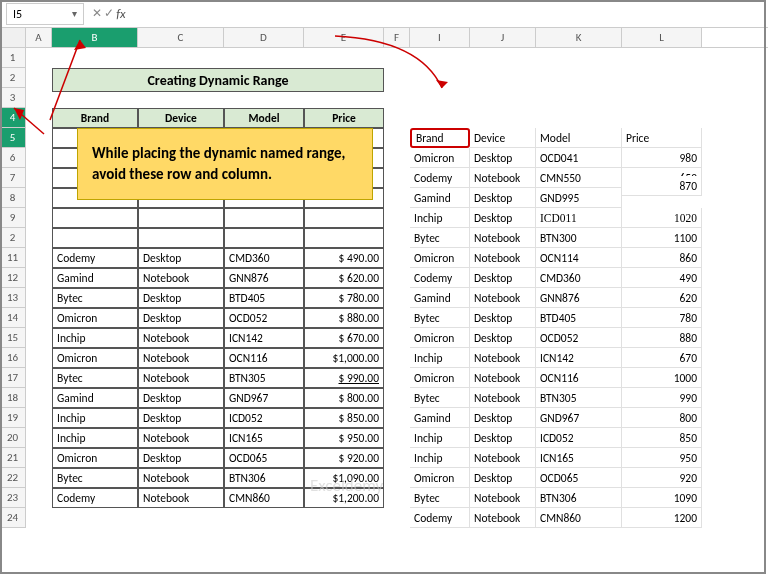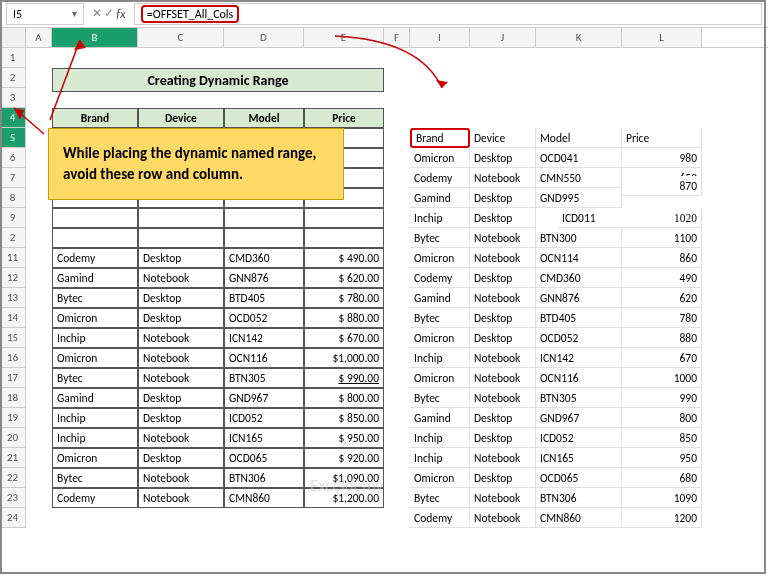--- a/index.html
+++ b/index.html
@@ -28,21 +28,21 @@
   
   .title-merged { background: #d9ead3; font-weight: bold; font-size: 14px; justify-content: center; border: 1px solid #555; }
   .th { background: #d9ead3; font-weight: bold; justify-content: center; border: 1px solid #555; }
   .td { border: 1px solid #555; background: #fff; }
   .td.right { justify-content: flex-end; }
   
   .i-header { background: #fff; border: 2px solid #c00; border-radius: 3px; font-weight: normal; }
   .i-cell { background: #fff; }
   .i-cell.right { justify-content: flex-end; }
   
-  .callout { position: absolute; background: #ffd966; border: 1px solid #bfa500; padding: 14px 14px; font-size: 15px; font-weight: bold; width: 296px; line-height: 1.4; z-index: 20; }
+  .callout { position: absolute; background: #ffd966; border: 1px solid #bfa500; padding: 14px 14px; font-size: 15px; font-weight: bold; width: 296px; line-height: 1.4; z-index: 20; margin-left: 29px; }
   
   .arrow { position: absolute; pointer-events: none; z-index: 15; }
   .arrow-line { stroke: #c00; stroke-width: 1.5; fill: none; }
   .arrow-head { fill: #c00; }
   
   .watermark { position: absolute; bottom: 80px; left: 310px; color: #ccc; font-size: 17px; z-index: 25; opacity: 0.6; }
   
   .border-frame { position: absolute; border: 2px solid #888; pointer-events: none; }
 </style>
 </head>
@@ -50,23 +50,20 @@
 
 <div class="formula-bar">
   <div class="name-box">
     <span>I5</span>
     <span class="nb-chevron">▾</span>
   </div>
   <div class="fb-btns">
     <span>✕</span>
     <span>✓</span>
     <span class="fx">fx</span>
-  </div>
-  <div class="formula-input">
-    <span class="formula-highlight">=OFFSET_All_Cols</span>
   </div>
 </div>
 
 <div class="col-headers">
   <div class="corner"></div>
   <div id="col-headers-inner" style="display:flex">
       <div class="col-h" style="width: 26px;">A</div>
       <div class="col-h active" style="width: 86px;">B</div>
       <div class="col-h" style="width: 86px;">C</div>
       <div class="col-h" style="width: 80px;">D</div>
@@ -199,21 +196,21 @@
       <div class="cell i-cell" style="left: 384px; top: 120px; width: 60px;">Codemy</div>
       <div class="cell i-cell" style="left: 444px; top: 120px; width: 66px;">Notebook</div>
       <div class="cell i-cell" style="left: 510px; top: 120px; width: 86px;">CMN550</div>
       <div class="cell i-cell right" style="left: 596px; top: 120px; width: 80px;">650</div>
       <div class="cell i-cell" style="left: 384px; top: 140px; width: 60px;">Gamind</div>
       <div class="cell i-cell" style="left: 444px; top: 140px; width: 66px;">Desktop</div>
       <div class="cell i-cell" style="left: 510px; top: 140px; width: 86px;">GND995</div>
       <div class="cell i-cell right" style="left: 596px; top: 128px; width: 80px;">870</div>
       <div class="cell i-cell" style="left: 384px; top: 160px; width: 60px;">Inchip</div>
       <div class="cell i-cell" style="left: 444px; top: 160px; width: 66px;">Desktop</div>
-      <div class="cell i-cell" style="left: 532px; top: 160px; width: 86px;">ICD011</div>
+      <div class="cell i-cell" style="left: 510px; top: 160px; width: 86px; font-family: Liberation Serif, serif;">ICD011</div>
       <div class="cell i-cell right" style="left: 596px; top: 160px; width: 80px; font-family: Liberation Serif, serif;">1020</div>
       <div class="cell i-cell" style="left: 384px; top: 180px; width: 60px;">Bytec</div>
       <div class="cell i-cell" style="left: 444px; top: 180px; width: 66px;">Notebook</div>
       <div class="cell i-cell" style="left: 510px; top: 180px; width: 86px;">BTN300</div>
       <div class="cell i-cell right" style="left: 596px; top: 180px; width: 80px;">1100</div>
       <div class="cell i-cell" style="left: 384px; top: 200px; width: 60px;">Omicron</div>
       <div class="cell i-cell" style="left: 444px; top: 200px; width: 66px;">Notebook</div>
       <div class="cell i-cell" style="left: 510px; top: 200px; width: 86px;">OCN114</div>
       <div class="cell i-cell right" style="left: 596px; top: 200px; width: 80px;">860</div>
       <div class="cell i-cell" style="left: 384px; top: 220px; width: 60px;">Codemy</div>
@@ -252,21 +249,21 @@
       <div class="cell i-cell" style="left: 444px; top: 380px; width: 66px;">Desktop</div>
       <div class="cell i-cell" style="left: 510px; top: 380px; width: 86px;">ICD052</div>
       <div class="cell i-cell right" style="left: 596px; top: 380px; width: 80px;">850</div>
       <div class="cell i-cell" style="left: 384px; top: 400px; width: 60px;">Inchip</div>
       <div class="cell i-cell" style="left: 444px; top: 400px; width: 66px;">Notebook</div>
       <div class="cell i-cell" style="left: 510px; top: 400px; width: 86px;">ICN165</div>
       <div class="cell i-cell right" style="left: 596px; top: 400px; width: 80px;">950</div>
       <div class="cell i-cell" style="left: 384px; top: 420px; width: 60px;">Omicron</div>
       <div class="cell i-cell" style="left: 444px; top: 420px; width: 66px;">Desktop</div>
       <div class="cell i-cell" style="left: 510px; top: 420px; width: 86px;">OCD065</div>
-      <div class="cell i-cell right" style="left: 596px; top: 420px; width: 80px;">680</div>
+      <div class="cell i-cell right" style="left: 596px; top: 420px; width: 80px;">920</div>
       <div class="cell i-cell" style="left: 384px; top: 440px; width: 60px;">Bytec</div>
       <div class="cell i-cell" style="left: 444px; top: 440px; width: 66px;">Notebook</div>
       <div class="cell i-cell" style="left: 510px; top: 440px; width: 86px;">BTN306</div>
       <div class="cell i-cell right" style="left: 596px; top: 440px; width: 80px;">1090</div>
       <div class="cell i-cell" style="left: 384px; top: 460px; width: 60px;">Codemy</div>
       <div class="cell i-cell" style="left: 444px; top: 460px; width: 66px;">Notebook</div>
       <div class="cell i-cell" style="left: 510px; top: 460px; width: 86px;">CMN860</div>
       <div class="cell i-cell right" style="left: 596px; top: 460px; width: 80px;">1200</div>
     </div>
 </div>

